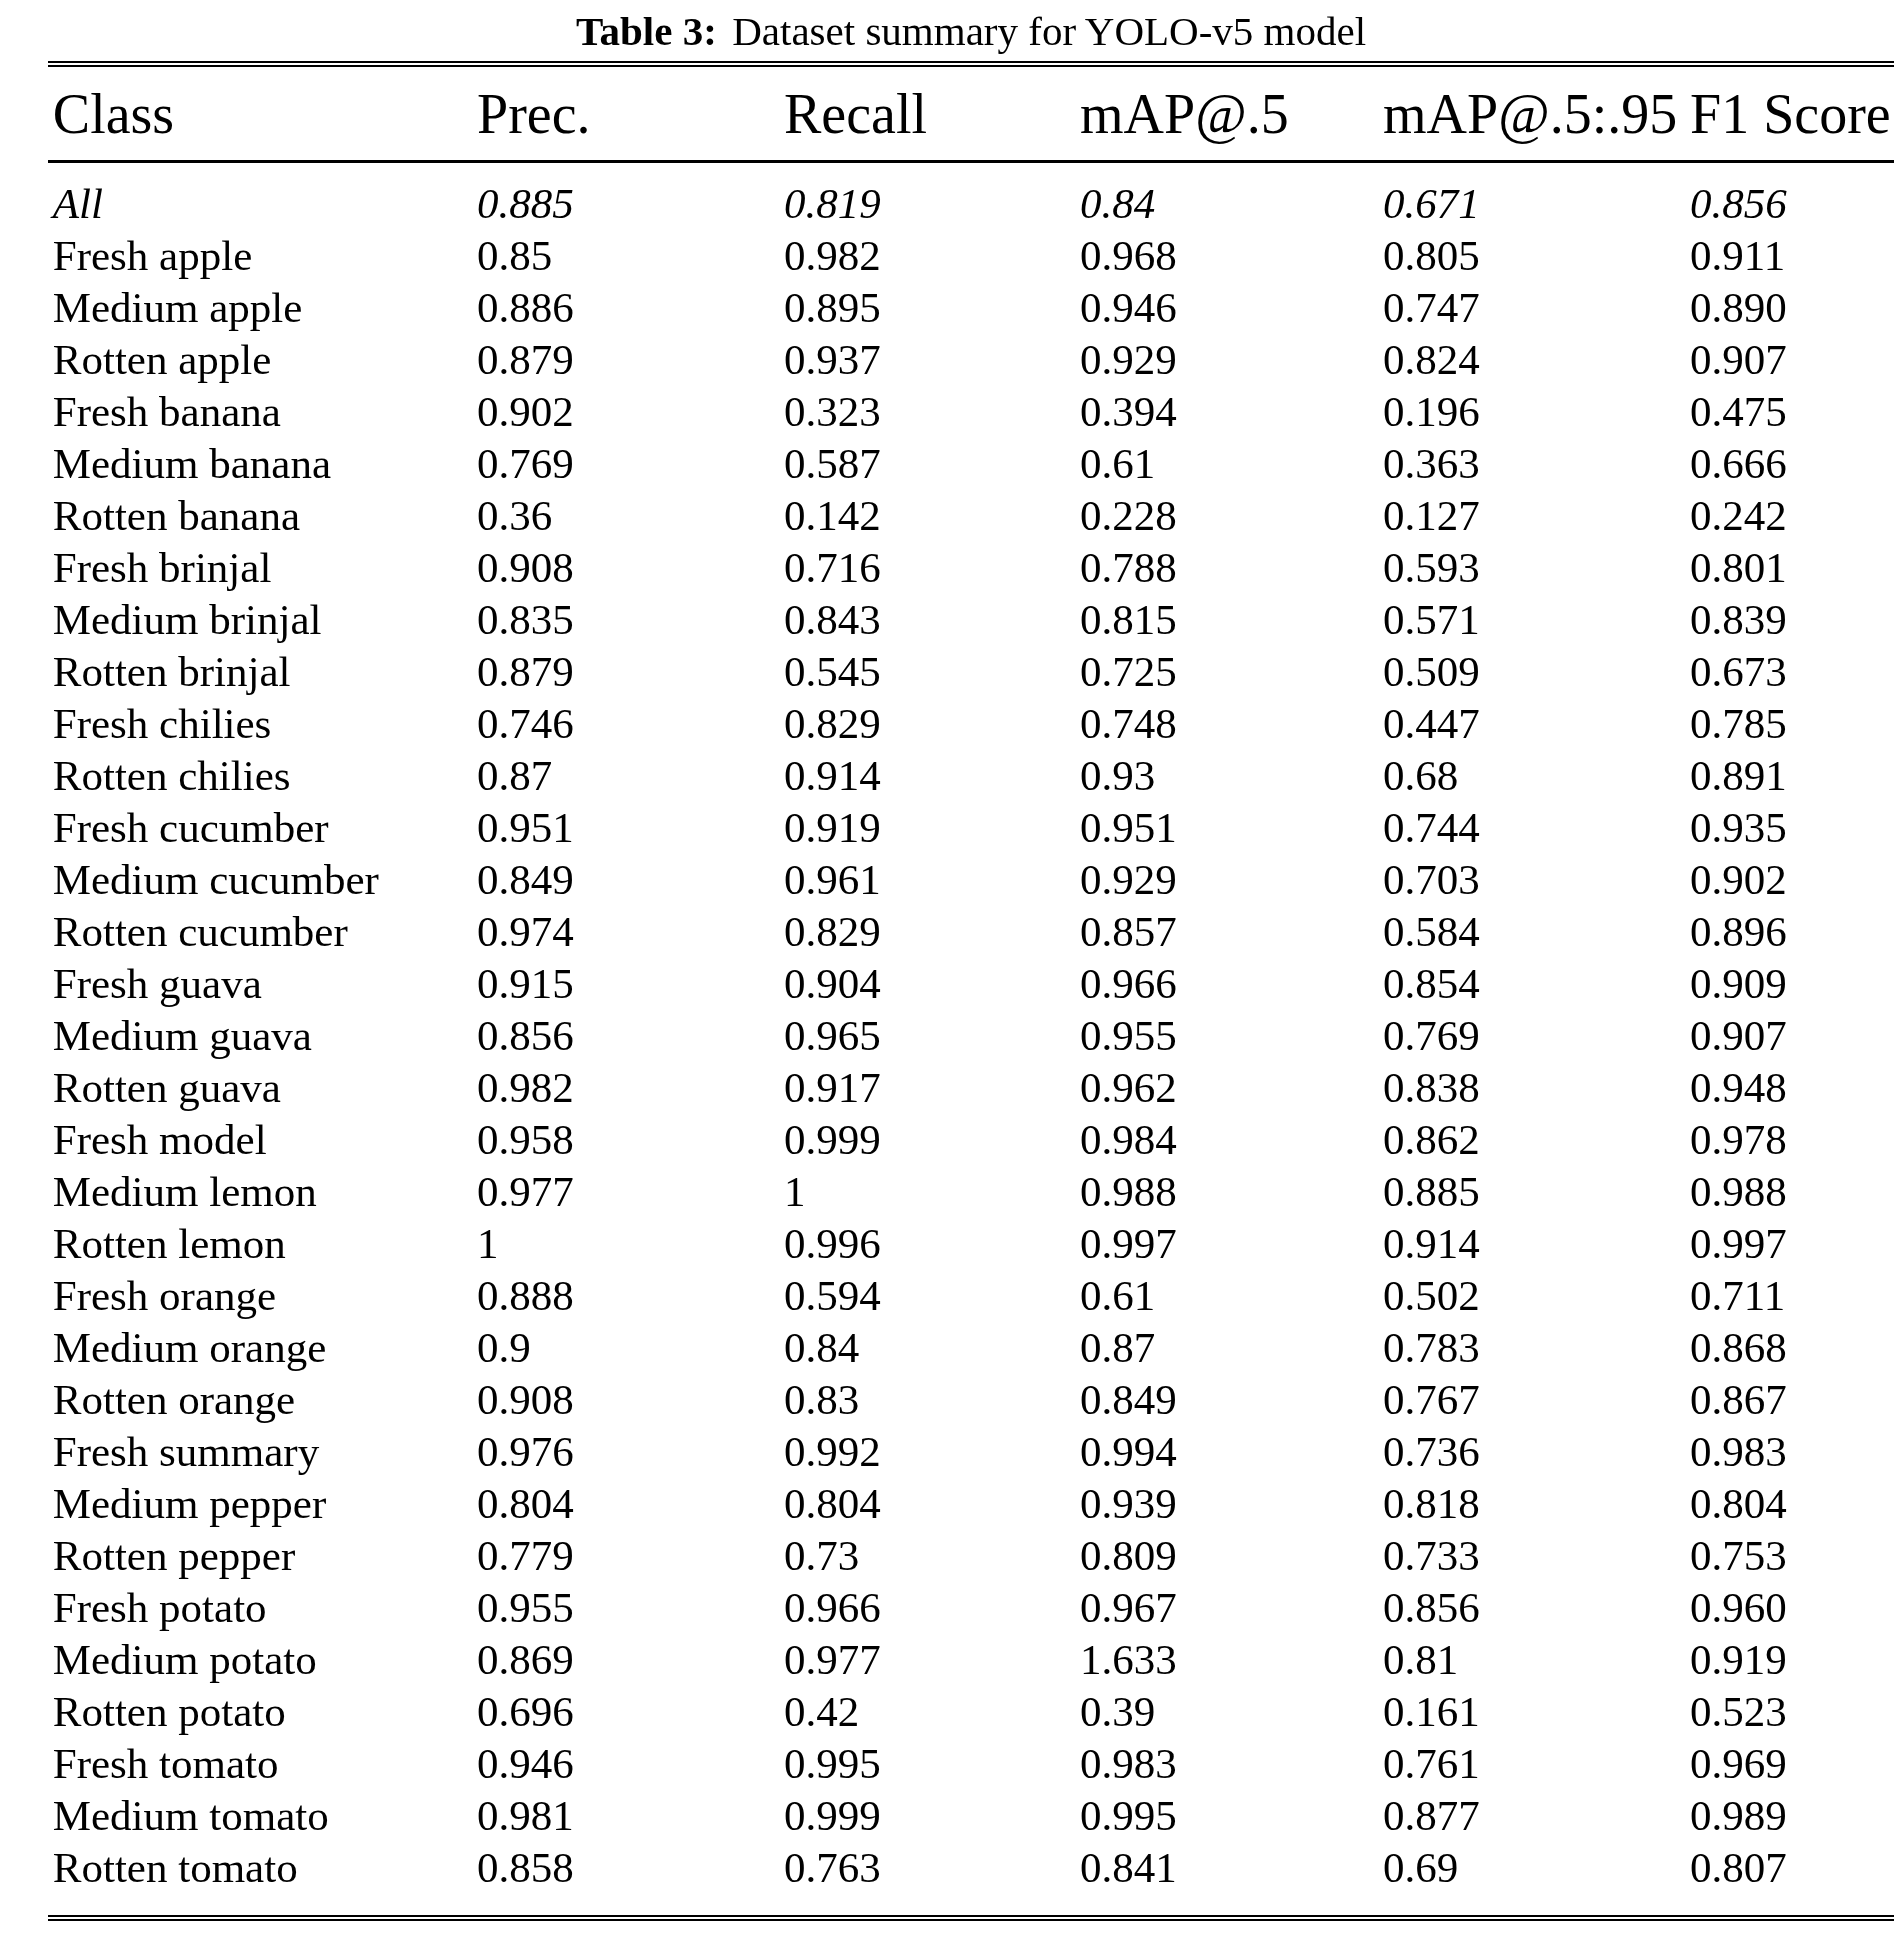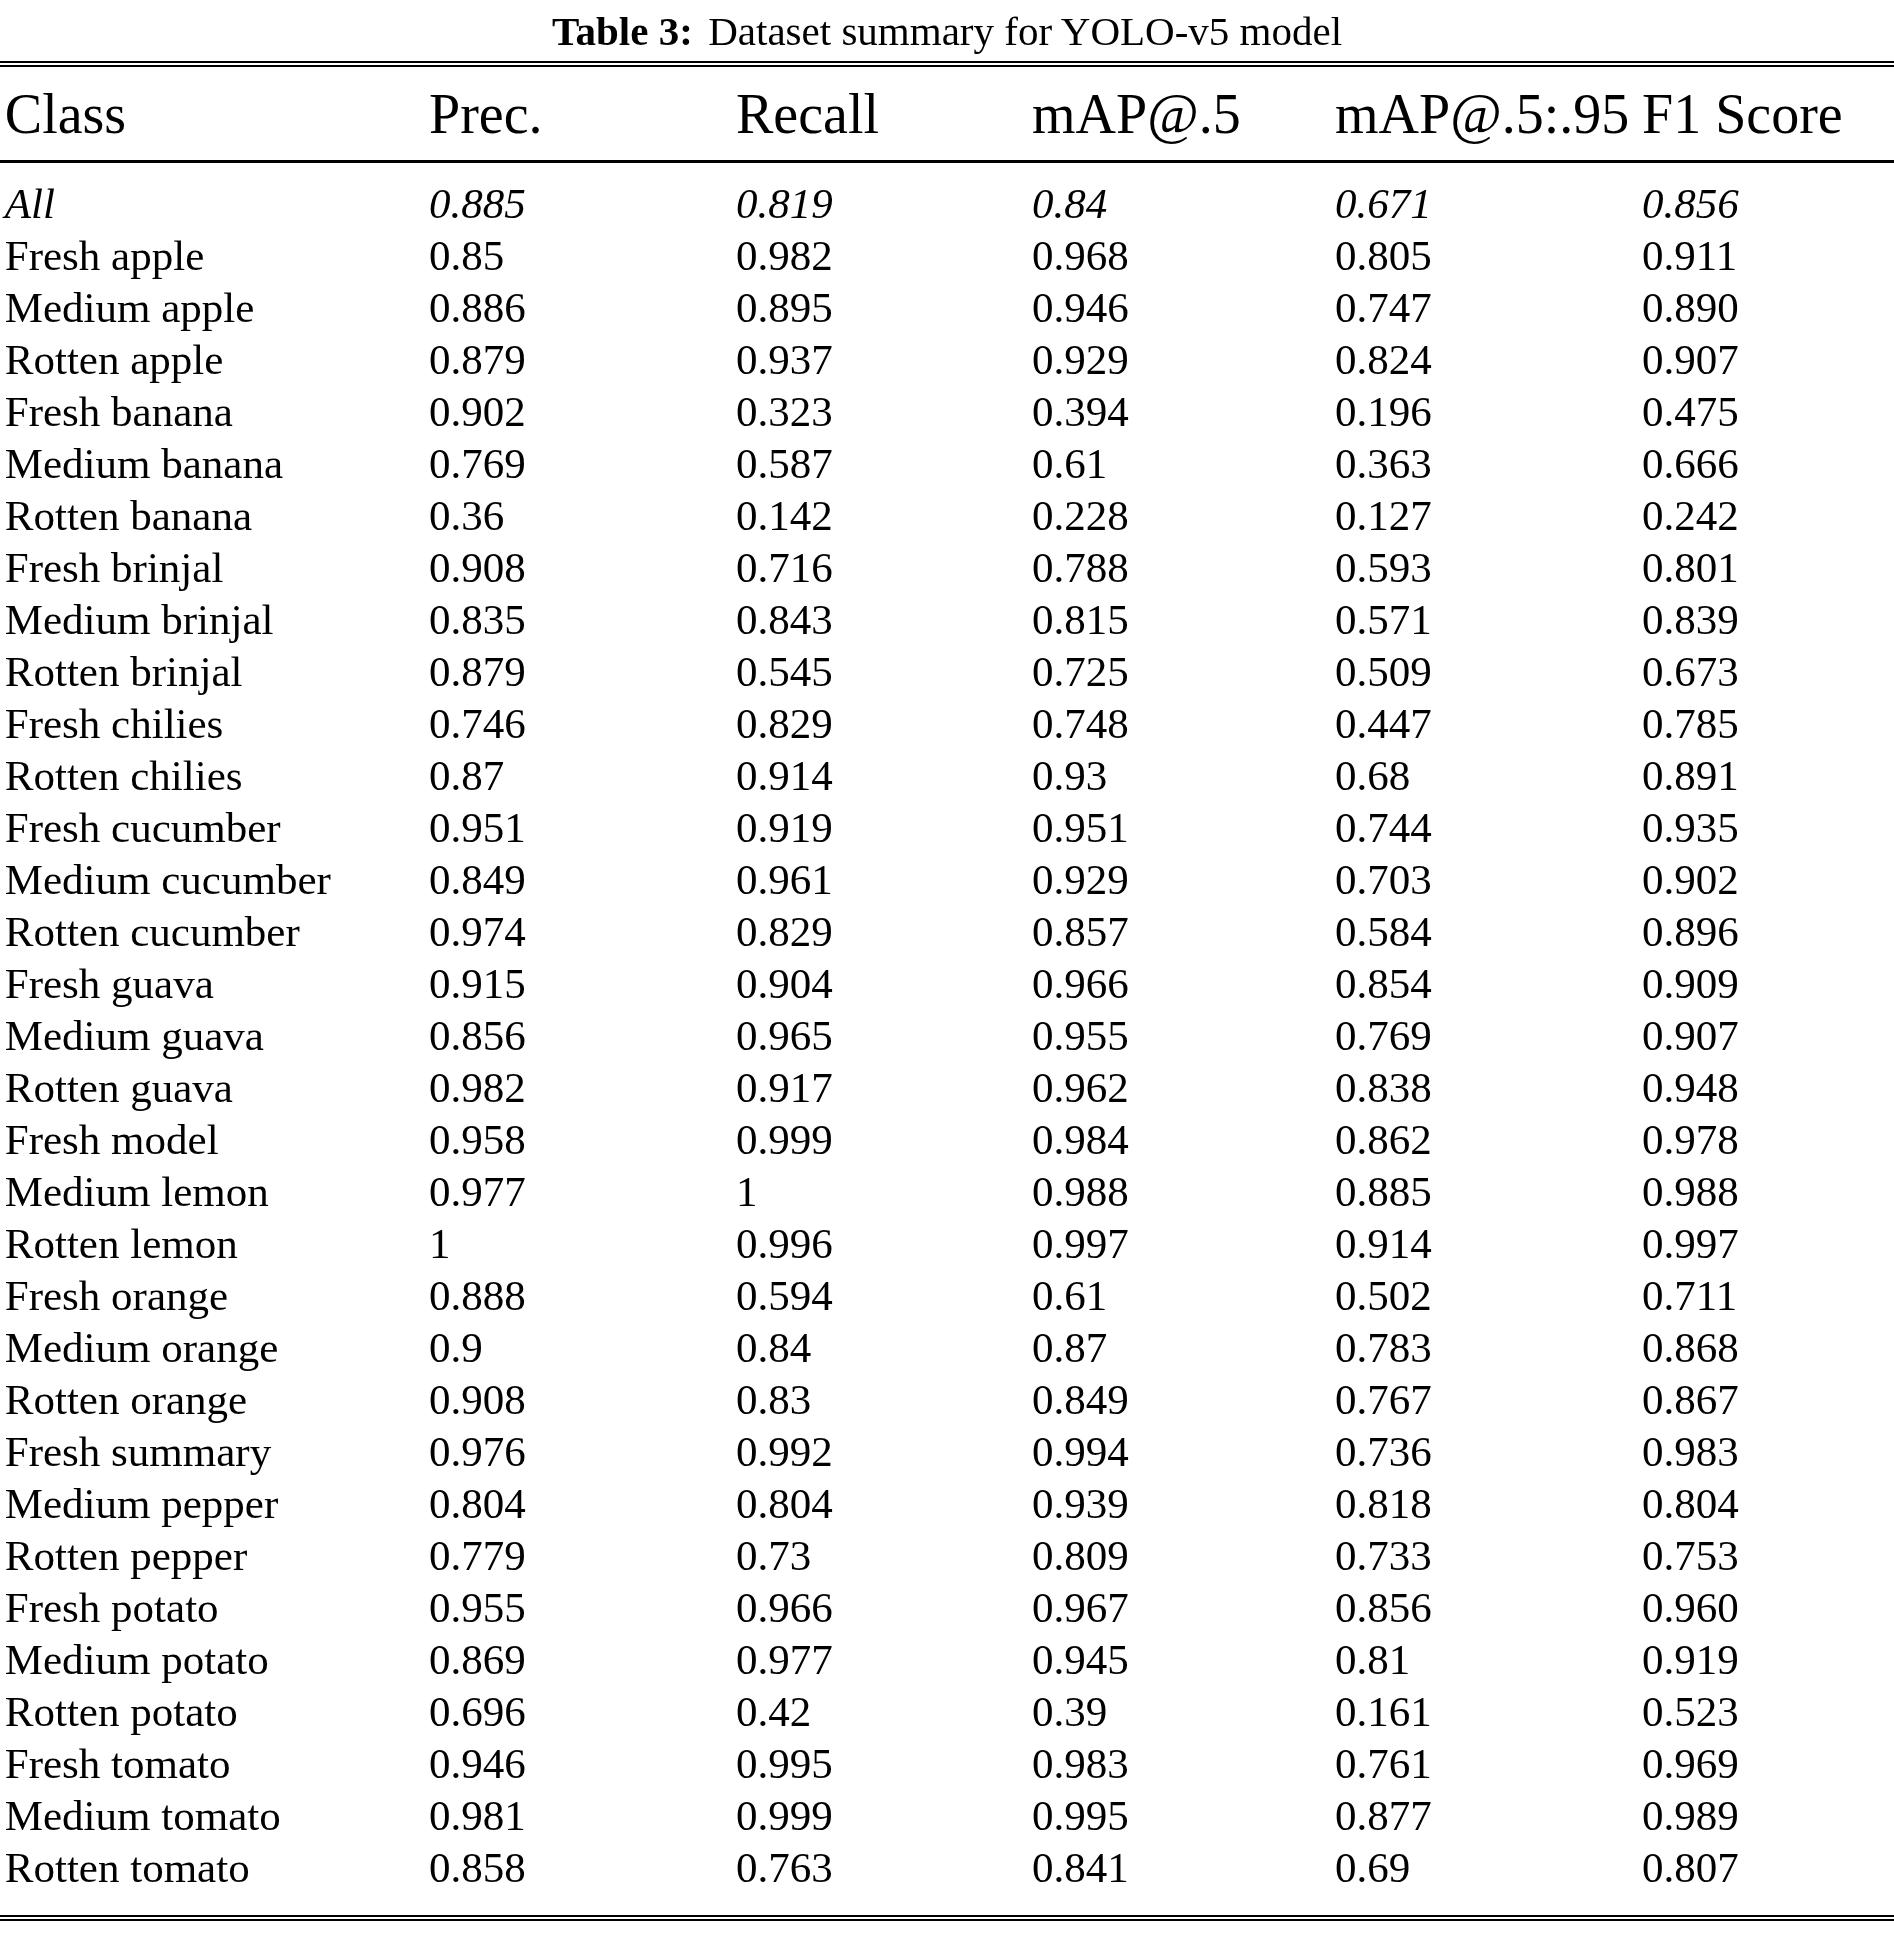--- a/index.html
+++ b/index.html
@@ -8,20 +8,21 @@
     background: #ffffff;
     color: #000000;
     font-family: "Liberation Serif", "DejaVu Serif", serif;
   }
   .page {
     width: 1894px;
     height: 1945px;
     background: #ffffff;
     overflow: hidden;
     box-sizing: border-box;
+    padding-left: 48px;
   }
   .caption {
     text-align: center;
     font-size: 41px;
     line-height: 50px;
     padding-top: 5.8px;
     height: 61px;
     box-sizing: border-box;
     white-space: nowrap;
   }
@@ -317,21 +318,21 @@
           <td>0.955</td>
           <td>0.966</td>
           <td>0.967</td>
           <td>0.856</td>
           <td>0.960</td>
         </tr>
         <tr>
           <td>Medium potato</td>
           <td>0.869</td>
           <td>0.977</td>
-          <td>0.945</td>
+          <td>1.633</td>
           <td>0.81</td>
           <td>0.919</td>
         </tr>
         <tr>
           <td>Rotten potato</td>
           <td>0.696</td>
           <td>0.42</td>
           <td>0.39</td>
           <td>0.161</td>
           <td>0.523</td>

